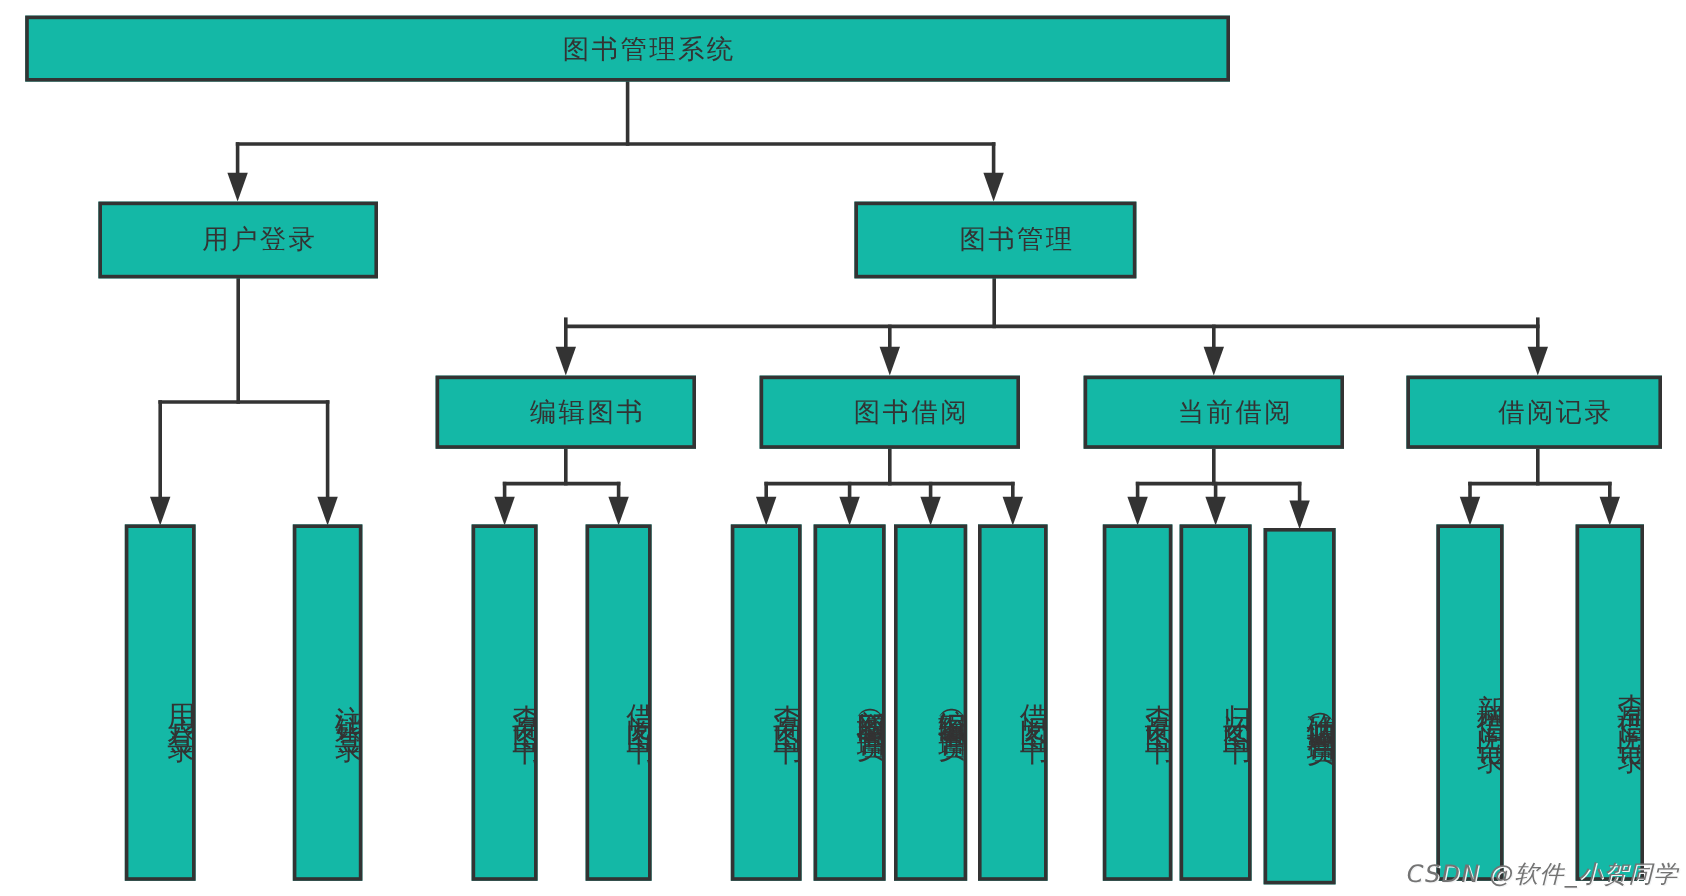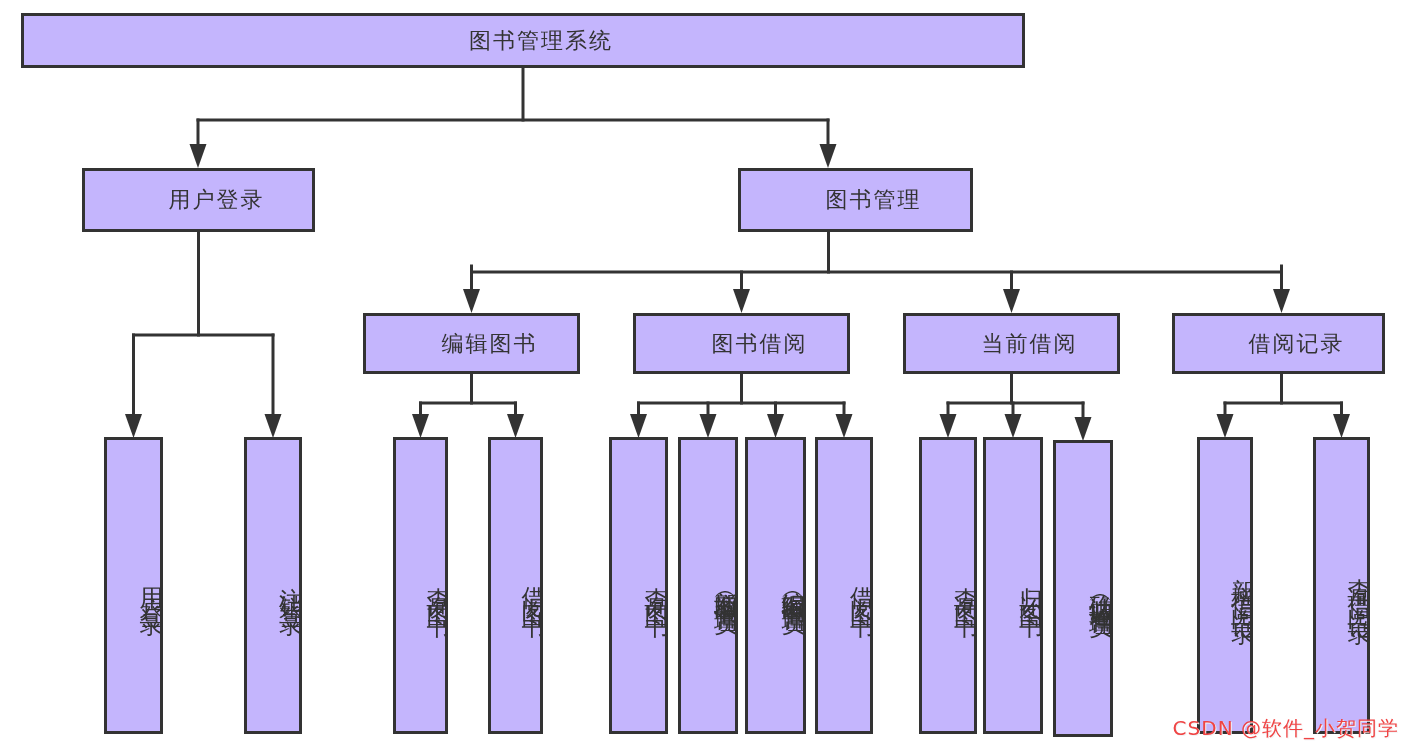--- a/index.html
+++ b/index.html
@@ -2,33 +2,34 @@
 <html><head>
 <meta charset="utf-8">
 <style>
   html,body{margin:0;padding:0;background:#ffffff;}
   .stage{
     position:relative;width:1405px;height:747px;background:#ffffff;overflow:hidden;
     font-family:"DejaVu Sans","Liberation Sans",sans-serif;color:#333333;
   }
   .stage svg{position:absolute;left:0;top:0;}
   .box{
-    position:absolute;box-sizing:border-box;border:3px solid #333333;background:#c4b5fd;
+    position:absolute;box-sizing:border-box;border:3px solid #333333;background:#14b8a6;
     display:flex;align-items:center;justify-content:center;text-align:center;padding-left:36px;
   }
   .hbox{font-size:22px;letter-spacing:2px;white-space:nowrap;}
   .vbox{
     writing-mode:vertical-rl;text-orientation:mixed;
     font-size:24px;letter-spacing:9px;line-height:1;overflow:hidden;
   }
   .vbox.long{letter-spacing:3px;}
   .watermark{
     position:absolute;right:6px;bottom:5px;z-index:5;
-    font-size:20px;letter-spacing:1px;color:#ef4444;white-space:nowrap;
+    font-size:20px;letter-spacing:1px;color:#737373;white-space:nowrap;
     text-shadow:1px 1px 0 #f2f3f4;
+    font-style:italic;
   }
 </style>
 </head>
 <body>
 
 <div class="stage">
 
   <svg width="1405" height="747" viewBox="0 0 1405 747">
     <g stroke="#333333" stroke-width="3" stroke-linecap="square" fill="none">
 
@@ -91,21 +92,21 @@
       <polygon points="1004.5,414 1021.5,414 1013,438"></polygon>
       <polygon points="1074.5,417 1091.5,417 1083,441"></polygon>
       <polygon points="1216.5,414 1233.5,414 1225,438"></polygon>
       <polygon points="1333,414 1350,414 1341.5,438"></polygon>
     </g>
   </svg>
 
   <div class="box hbox" style="left:21px;top:13px;width:1004px;height:55px;">图书管理系统</div>
 
   <div class="box hbox" style="left:82px;top:168px;width:233px;height:64px;">用户登录</div>
-  <div class="box hbox" style="left:738px;top:168px;width:235px;height:64px;font-family:Liberation Mono, monospace;">图书管理</div>
+  <div class="box hbox" style="left:712px;top:168px;width:235px;height:64px;font-family:Liberation Mono, monospace;">图书管理</div>
 
   <div class="box hbox" style="left:363px;top:313px;width:217px;height:61px;">编辑图书</div>
   <div class="box hbox" style="left:633px;top:313px;width:217px;height:61px;">图书借阅</div>
   <div class="box hbox" style="left:903px;top:313px;width:217px;height:61px;">当前借阅</div>
   <div class="box hbox" style="left:1172px;top:313px;width:213px;height:61px;">借阅记录</div>
 
   <div class="box vbox" style="left:104px;top:437px;width:59px;height:297px;">用户登录</div>
   <div class="box vbox" style="left:244px;top:437px;width:58px;height:297px;">注销登录</div>
 
   <div class="box vbox" style="left:393px;top:437px;width:55px;height:297px;">查询图书</div>

